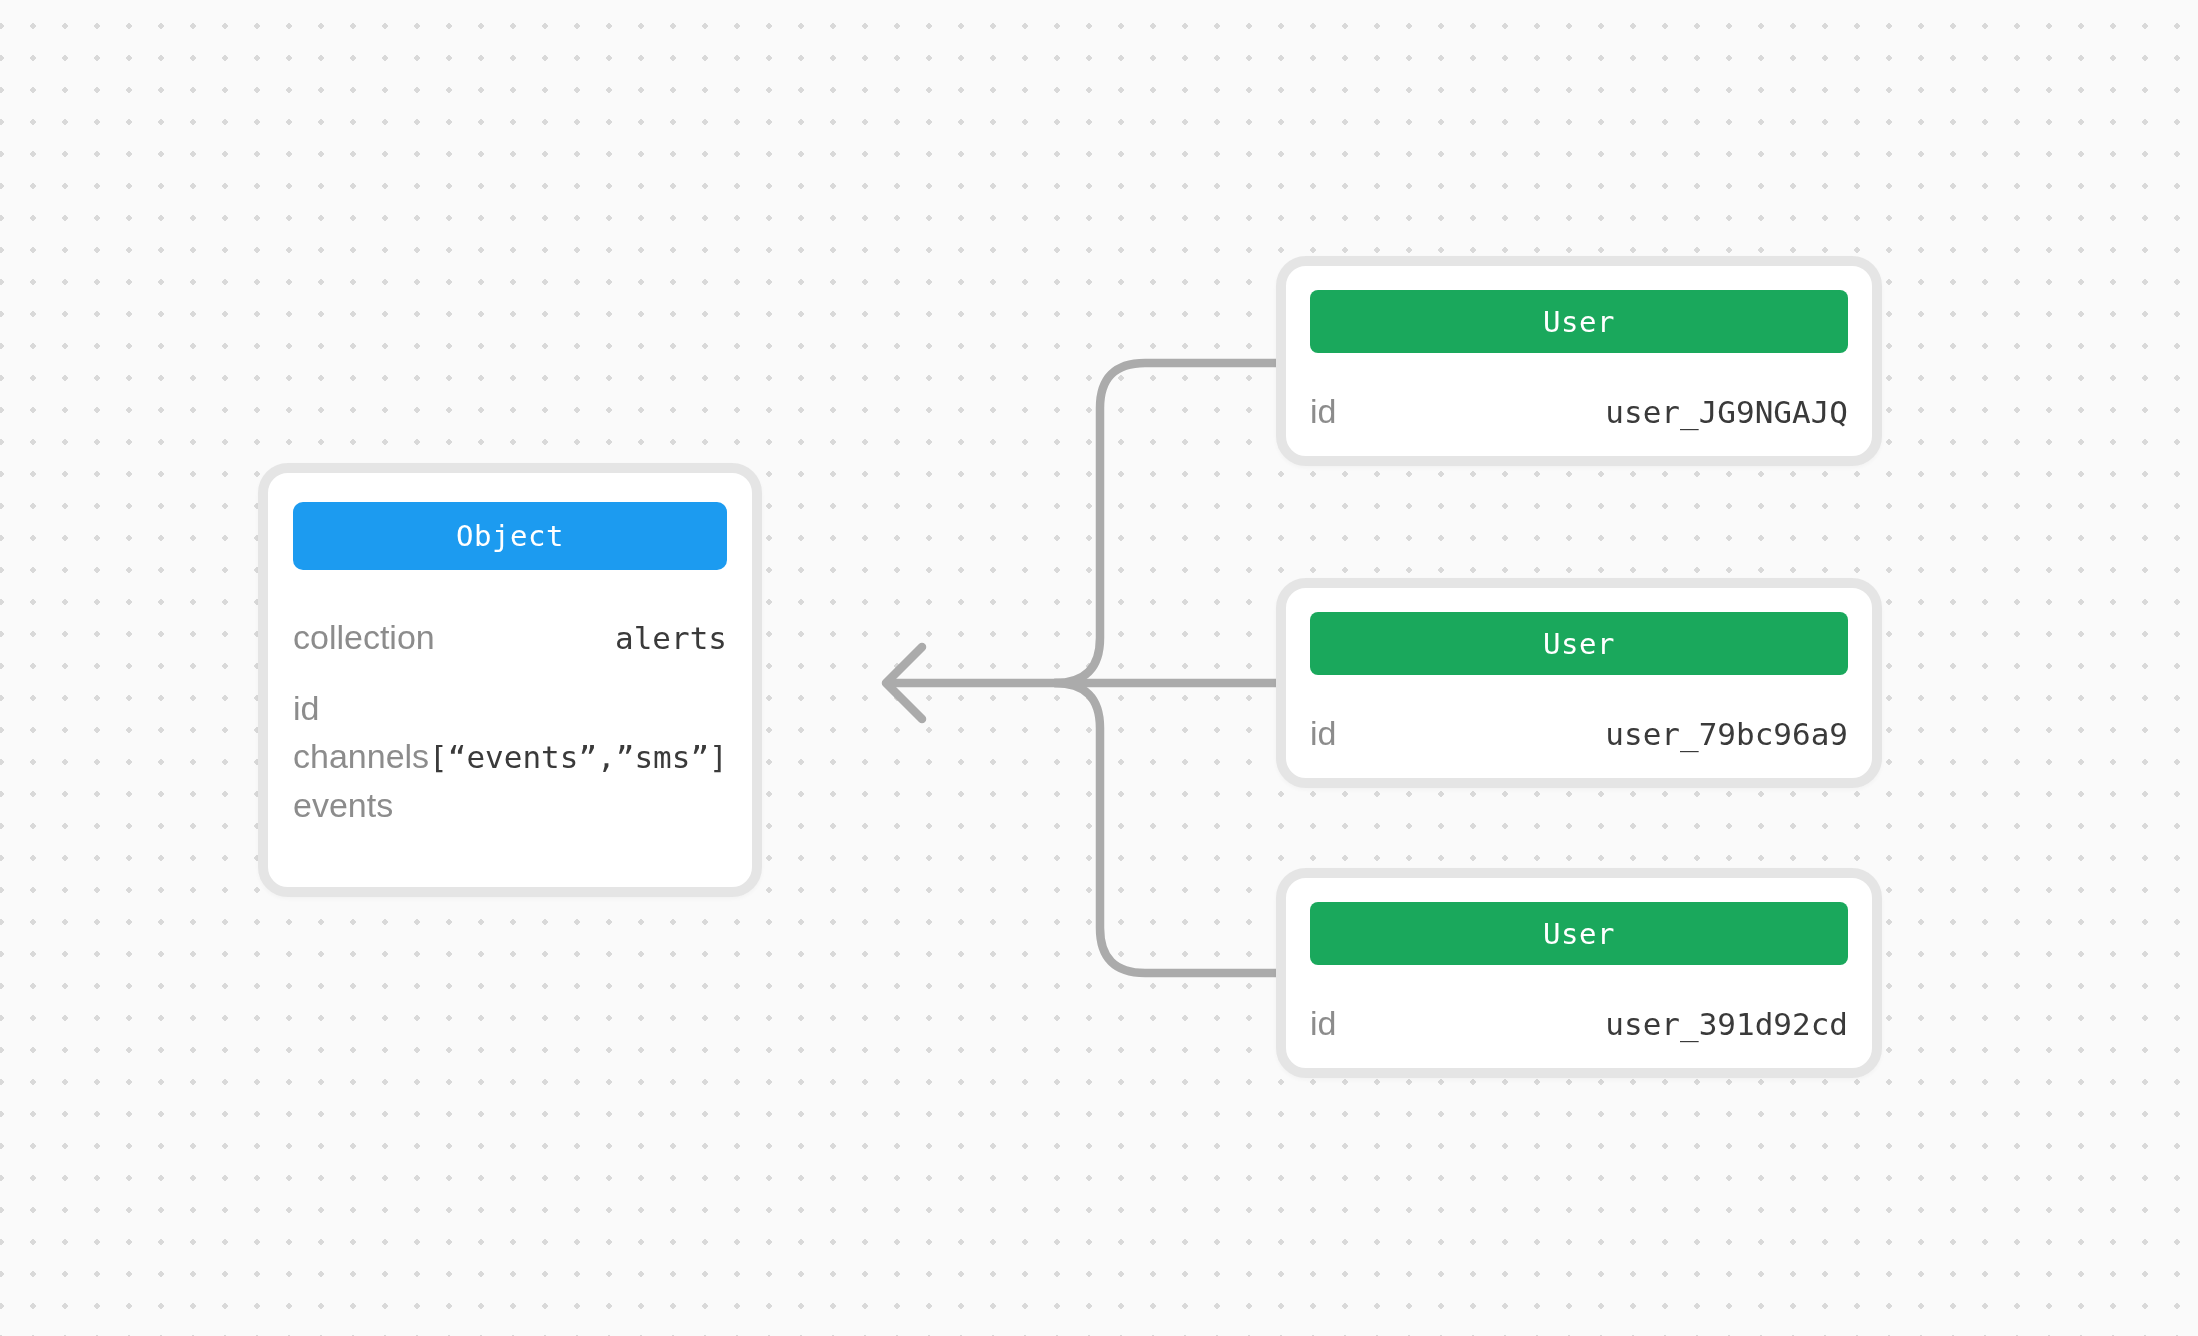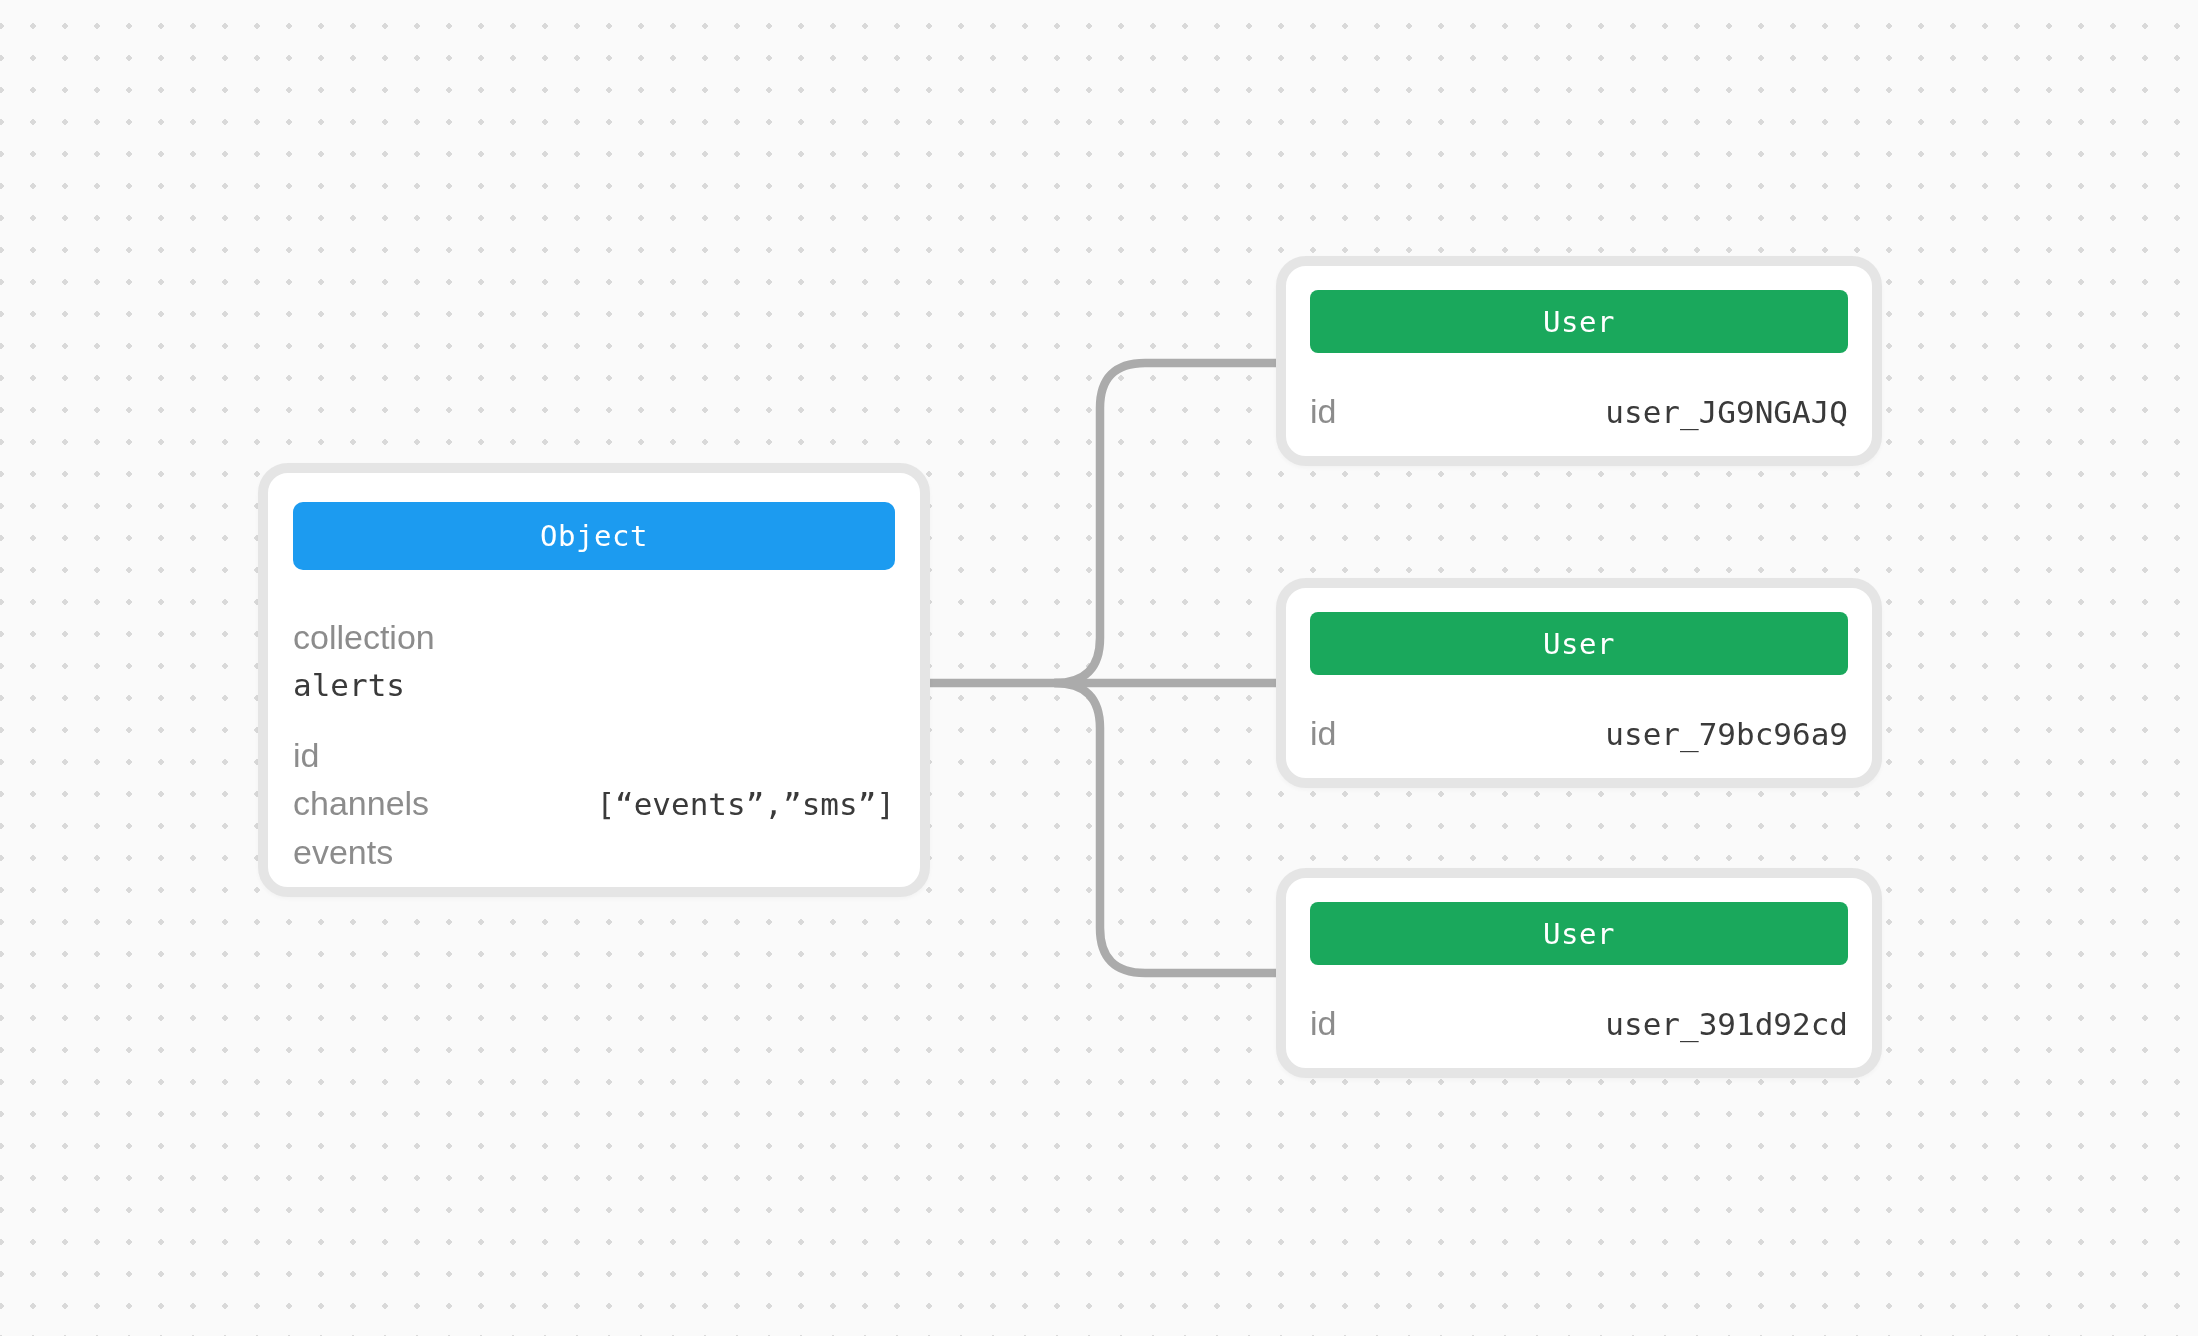--- a/index.html
+++ b/index.html
@@ -50,36 +50,36 @@
     display: flex;
     align-items: center;
     justify-content: center;
     color: var(--header-text);
     font-family: "DejaVu Sans Mono", monospace;
     font-size: 29px;
     letter-spacing: 0.5px;
   }
   .object-card {
     left: 258px; top: 463px;
-    width: 672px; height: 434px;
+    width: 504px; height: 434px;
     padding: 29px 25px;
   }
   .object-card .card-header {
     height: 68px;
     border-radius: 10px;
     background: var(--object-header);
     margin-bottom: 43px;
   }
   .field-row {
     display: flex;
     justify-content: space-between;
     align-items: baseline;
     line-height: 48px;
   }
-  .field-row.primary-field { margin-bottom: 22px; flex-direction: column; }
+  .field-row.primary-field { margin-bottom: 22px; }
   .field-label {
     font-family: Liberation Sans, sans-serif;
     font-size: 34px;
     color: var(--label-text);
   }
   .field-value {
     font-family: "DejaVu Sans Mono", monospace;
     font-size: 31px;
     color: var(--value-text);
     white-space: pre;

